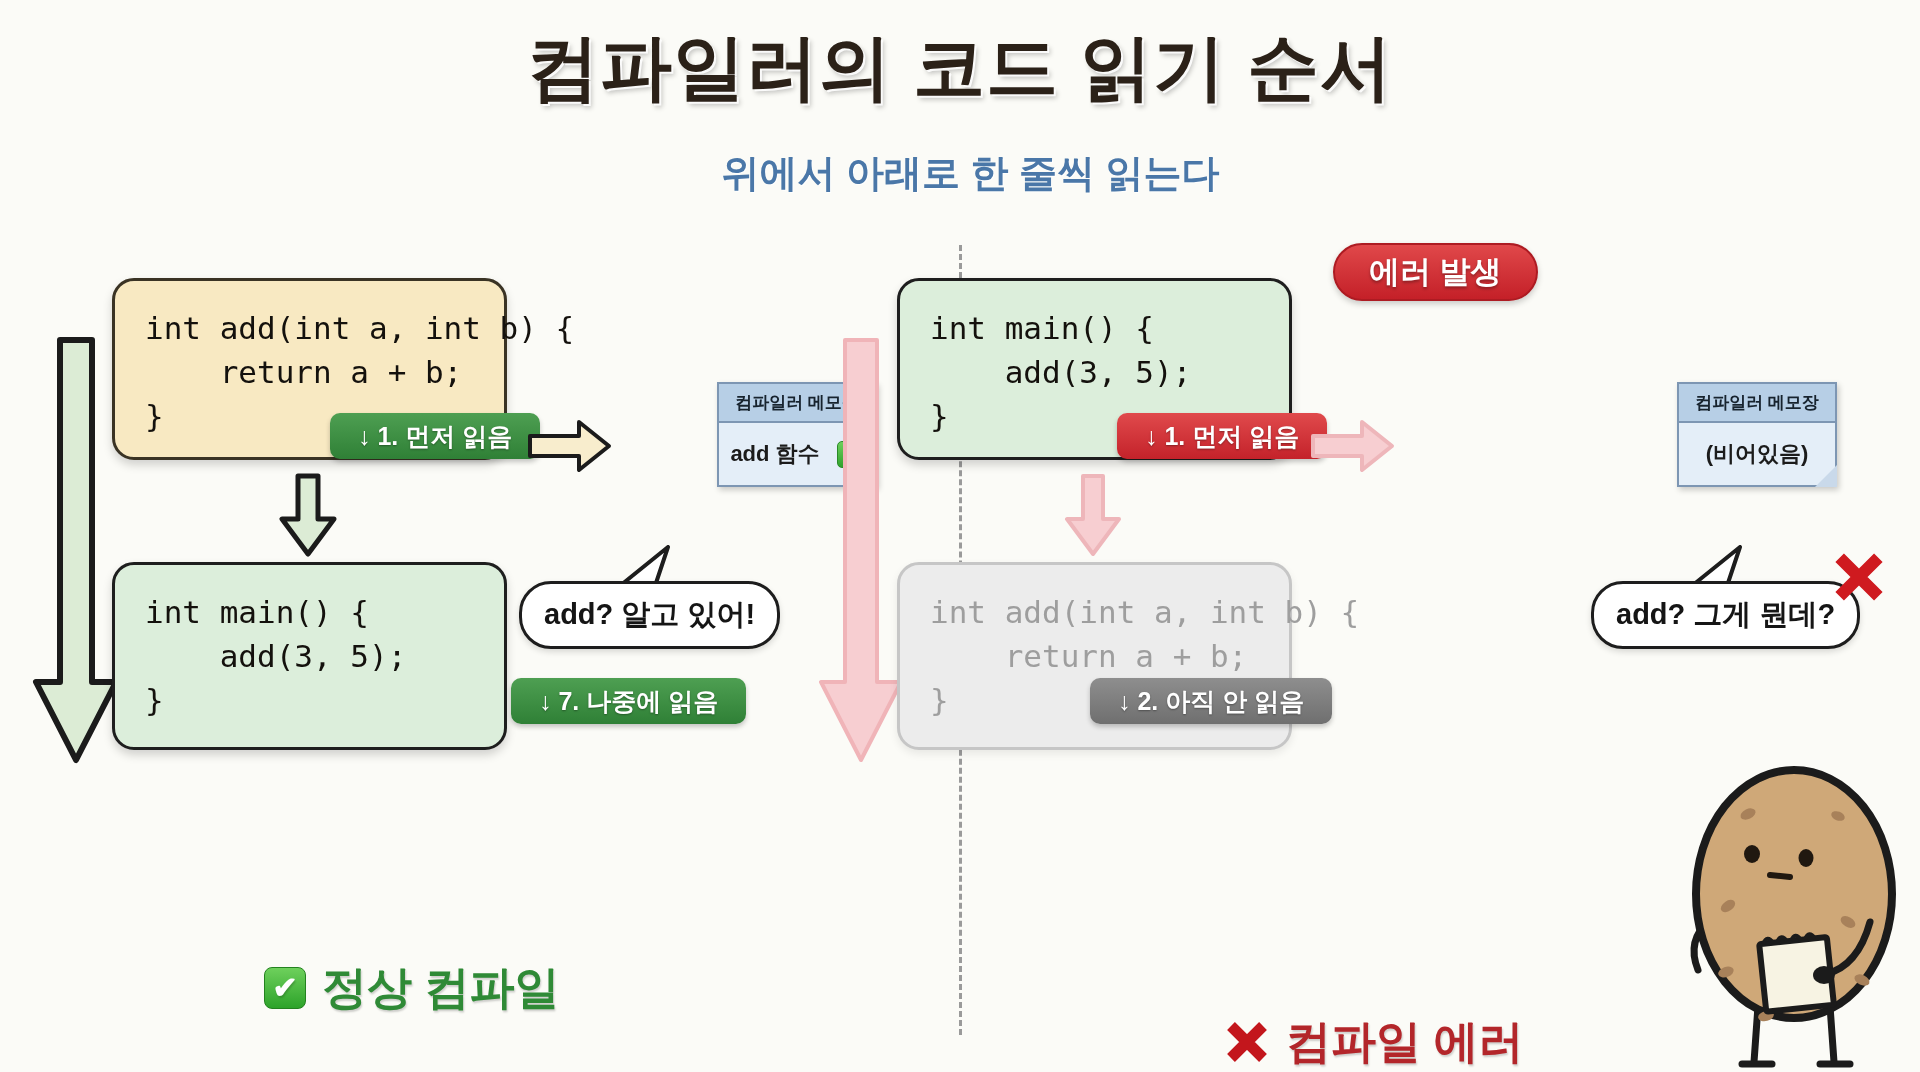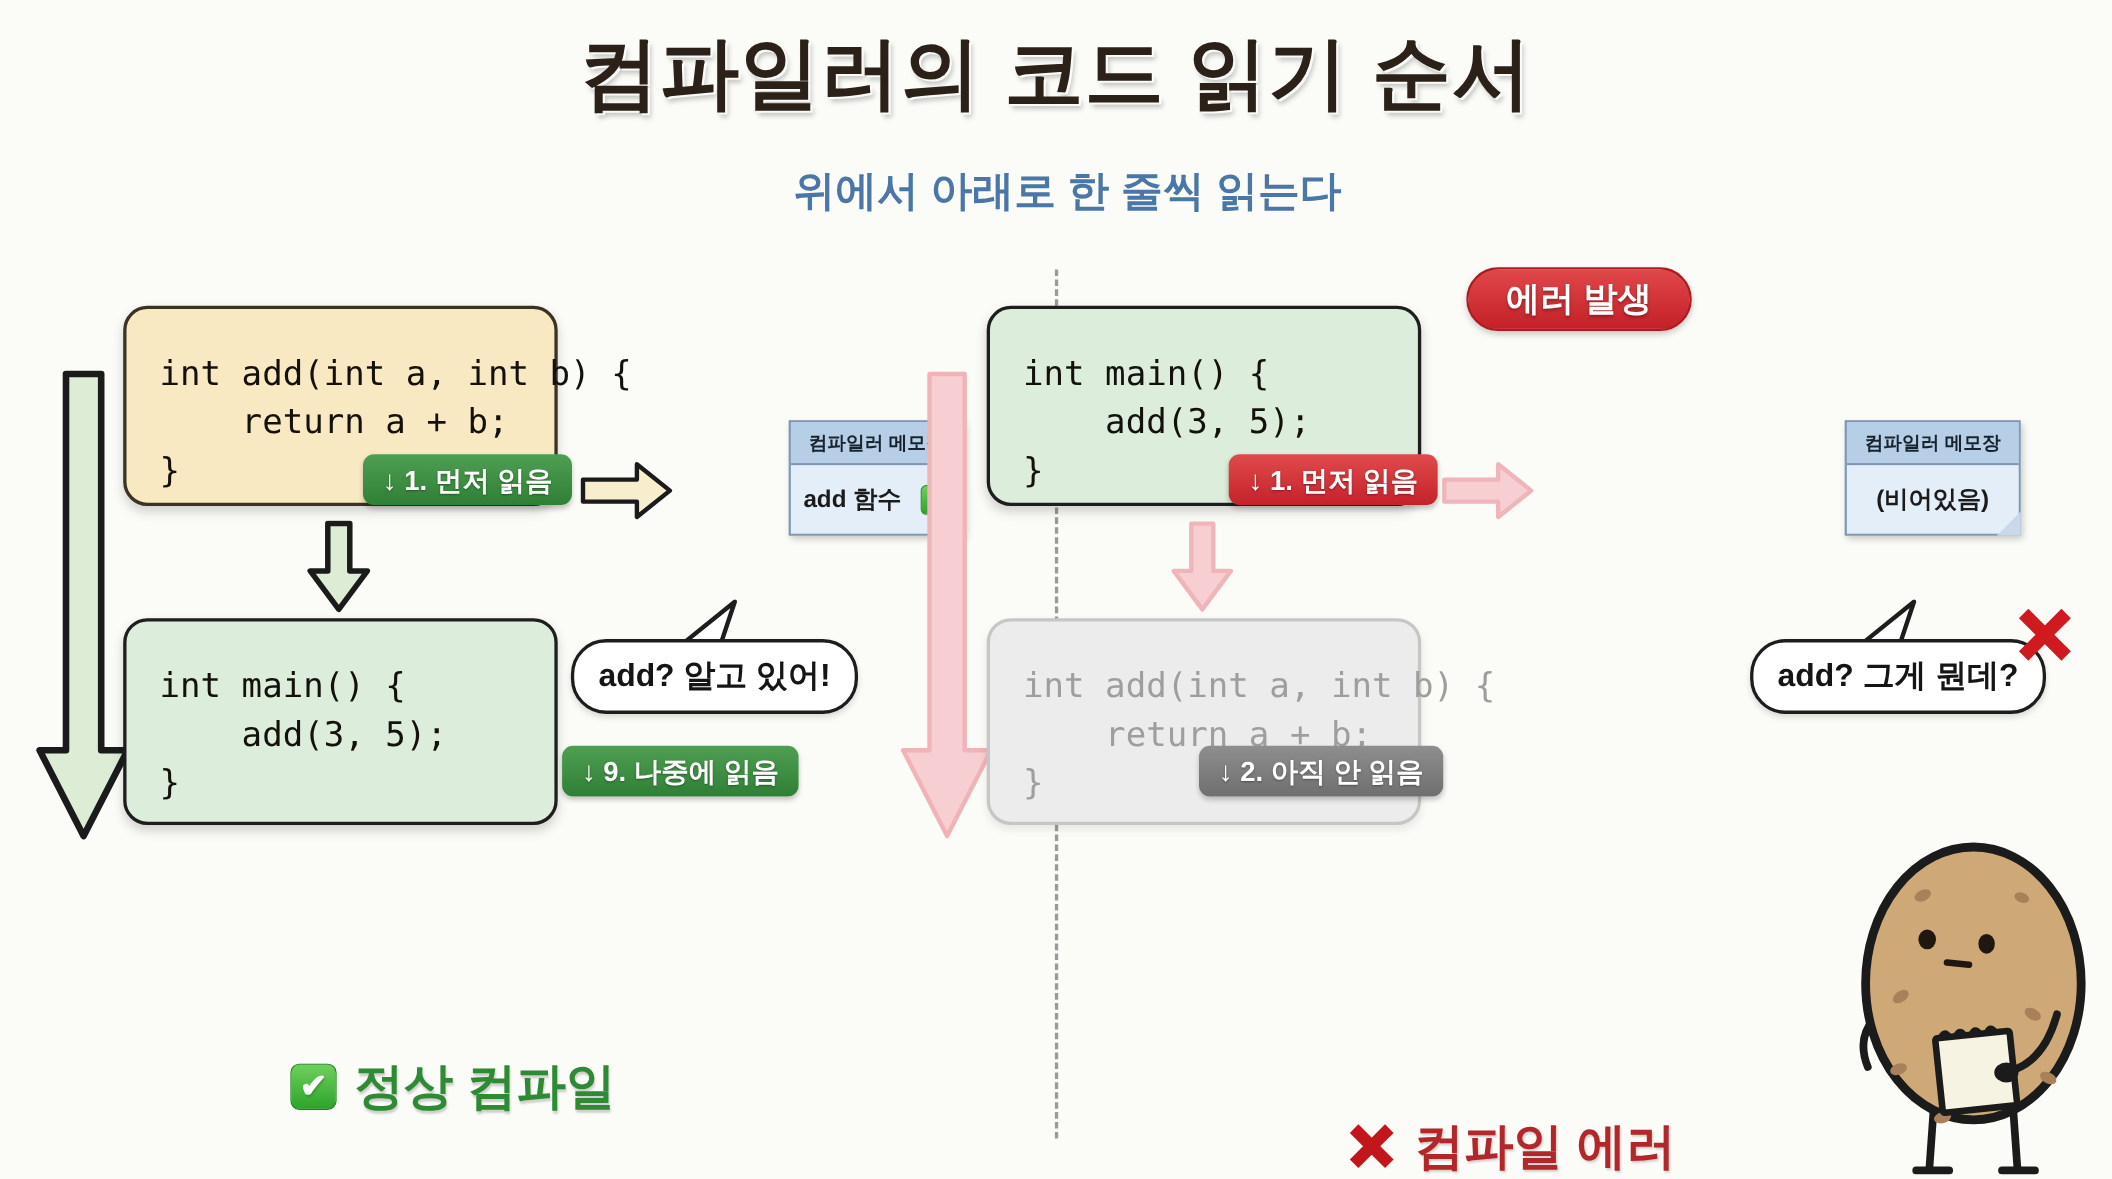--- a/index.html
+++ b/index.html
@@ -54,41 +54,41 @@
   }
   .pill.ok  { left: 371px; top: 243px; background: linear-gradient(180deg,#59ac5b,#36893c); border: 2px solid #2e7b34; }
   .pill.err { left: 1333px; top: 243px; background: linear-gradient(180deg,#e0484a,#c42028); border: 2px solid #ad1b22; }
 
   
   .card {
     position: absolute;
     border-radius: 22px;
     border: 3px solid #222;
     box-shadow: 0 5px 10px rgba(0,0,0,.17);
-    padding: 37px 30px;
+    padding: 25px 30px;
     font-family: "DejaVu Sans Mono", monospace;
     font-size: 31px;
     line-height: 1.42;
     white-space: pre;
     color: #14110d;
   }
   .card.yellow { background: #f8e9c2; border-color: #3a3324; }
   .card.green  { background: #dceedb; border-color: #1e1e1e; }
   .card.gray   { background: #ececec; border-color: #c6c6c6; color: #9e9e9e; box-shadow: 0 4px 8px rgba(0,0,0,.08); }
 
   .c-l-top { left: 112px;  top: 278px; width: 395px; height: 182px; }
   .c-l-bot { left: 112px;  top: 562px; width: 395px; height: 188px; }
   .c-r-top { left: 897px;  top: 278px; width: 395px; height: 182px; }
   .c-r-bot { left: 897px;  top: 562px; width: 395px; height: 188px; }
 
   
   .step {
     position: absolute;
     display: flex; align-items: center; justify-content: center;
-    height: 46px; padding: 0 18px;
+    height: 46px; padding: 0 28px;
     border-radius: 10px;
     font-size: 25px; font-weight: 800; color: #fff;
     text-shadow: 0 1px 2px rgba(0,0,0,.35);
     box-shadow: 0 3px 5px rgba(0,0,0,.22);
     white-space: nowrap;
     font-family: "Liberation Sans", sans-serif;
   }
   .step.g    { background: linear-gradient(180deg,#4e9f52,#2f8036); }
   .step.r    { background: linear-gradient(180deg,#e04a4c,#c4222a); }
   .step.gray { background: linear-gradient(180deg,#8e8e8e,#6f6f6f); }
@@ -224,21 +224,21 @@
   </div>
 
   <svg style="position:absolute; left:610px; top:545px;" width="70" height="50" viewBox="0 0 70 50">
     <polygon points="58,2 44,44 6,44" fill="#fff" stroke="#1d1d1d" stroke-width="4" stroke-linejoin="round"></polygon>
   </svg>
   <div class="bubble bub-l">add? 알고 있어!</div>
 
   <div class="card green c-l-bot">int main() {
     add(3, 5);
 }</div>
-  <div class="step g s-l2">↓ 9. 나중에 읽음</div>
+  <div class="step g s-l2">↓ 7. 나중에 읽음</div>
 
   <div class="result ok">
     <span class="badge-chk">✔</span>
     <span>정상 컴파일</span>
   </div>
 
   <div class="pill err">에러 발생</div>
 
   <svg class="dn-arrow" style="left:815px; top:336px;" width="92" height="430" viewBox="0 0 92 430">
     <polygon points="30,4 62,4 62,346 86,346 46,424 6,346 30,346" fill="#f7ced1" stroke="#f0b4b8" stroke-width="4" stroke-linejoin="round"></polygon>

